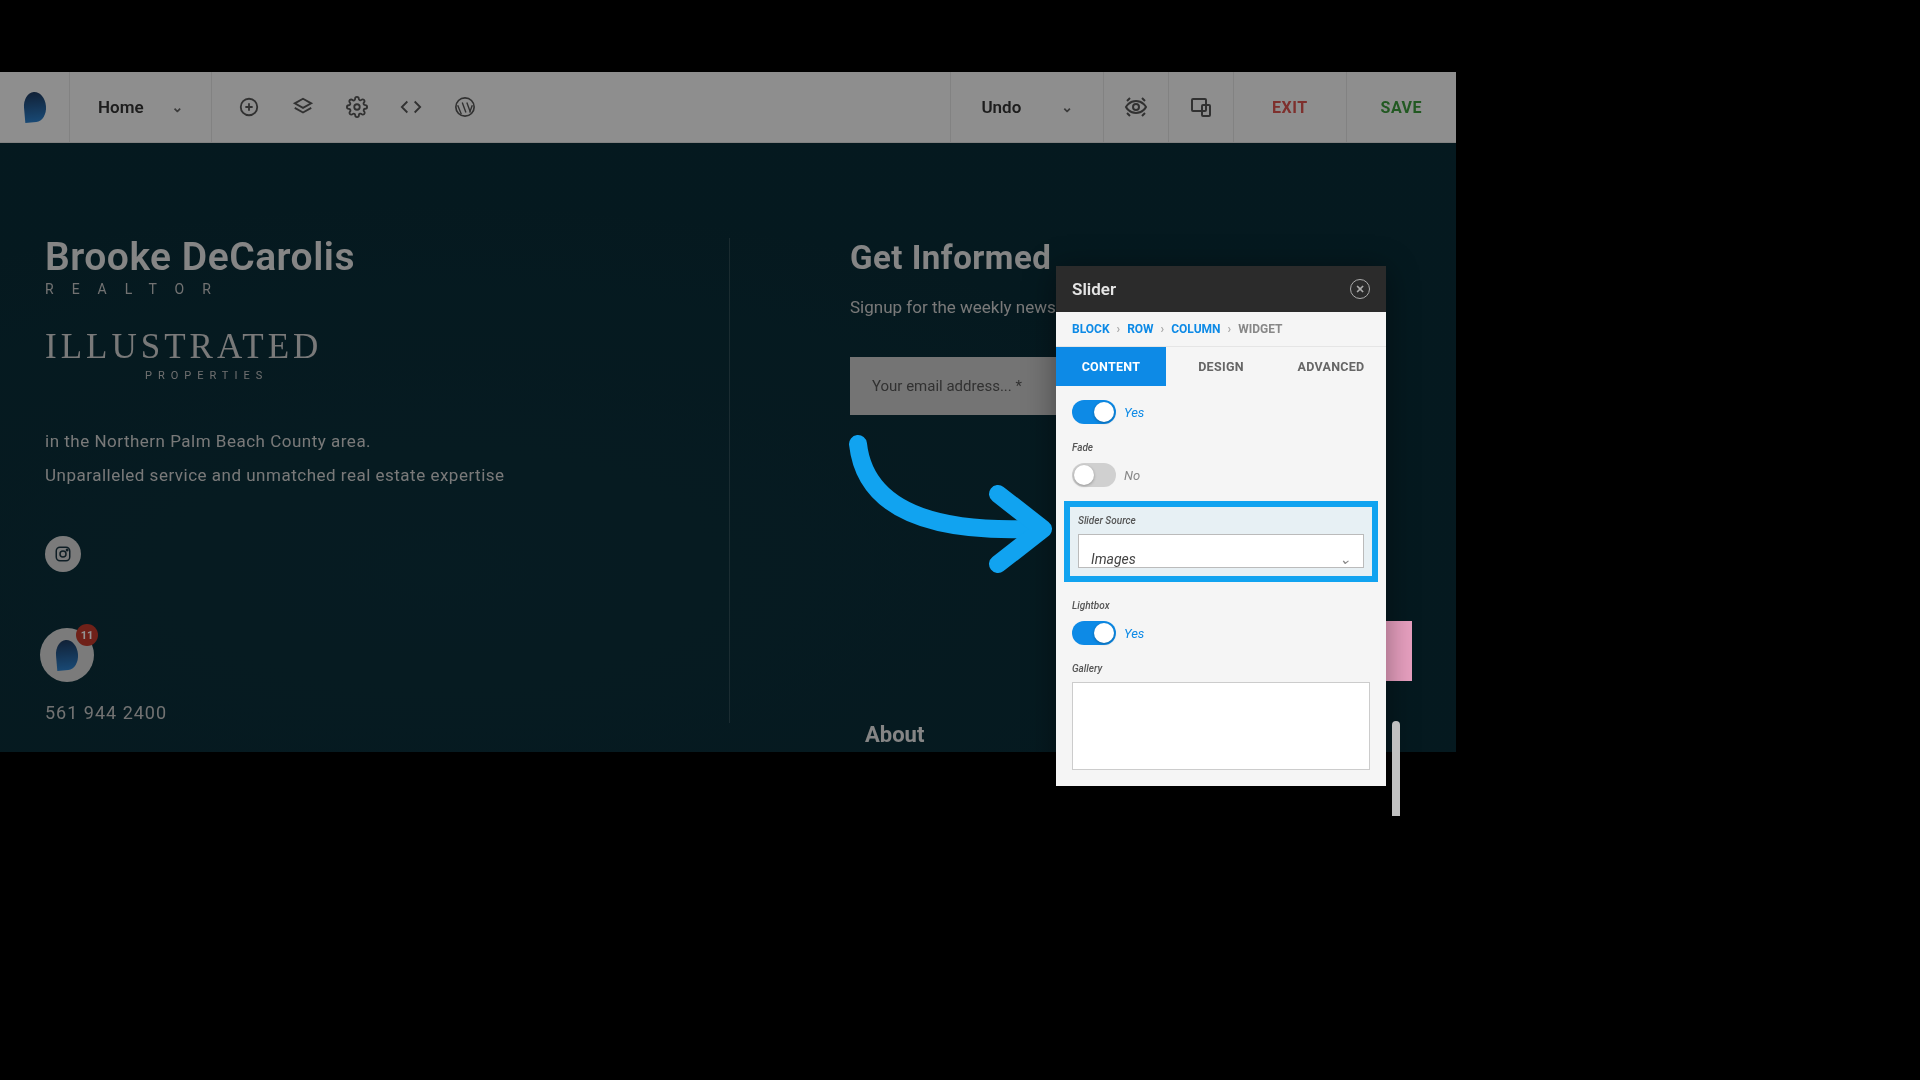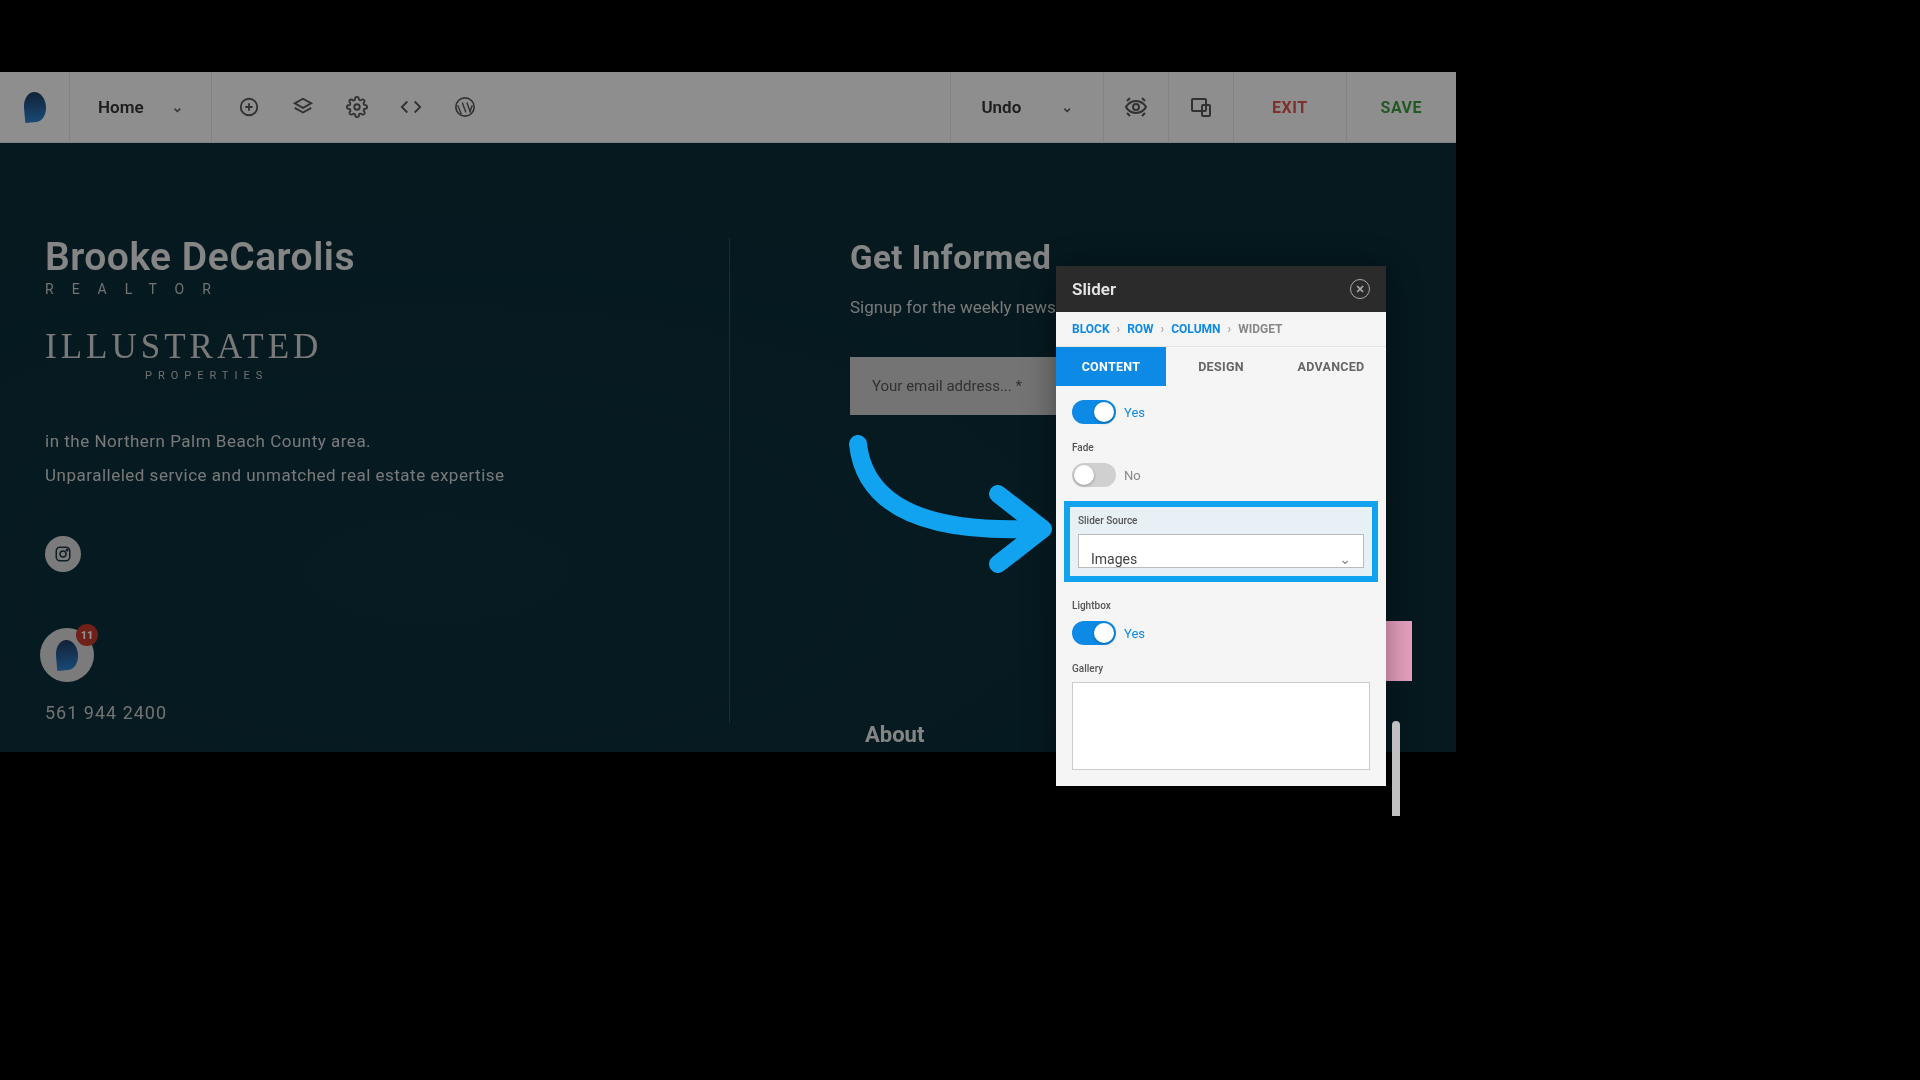--- a/index.html
+++ b/index.html
@@ -310,20 +310,21 @@
     cursor: pointer;
     letter-spacing: 0.3px;
   }
   .panel-tab.active {
     background: #0d8ae6;
     color: #ffffff;
   }
   .panel-body {
     padding: 4px 16px 16px 16px;
     position: relative;
+    font-style: italic;
   }
   .field-row {
     display: flex;
     align-items: center;
     margin-top: 10px;
   }
   .toggle {
     width: 44px;
     height: 24px;
     border-radius: 12px;

